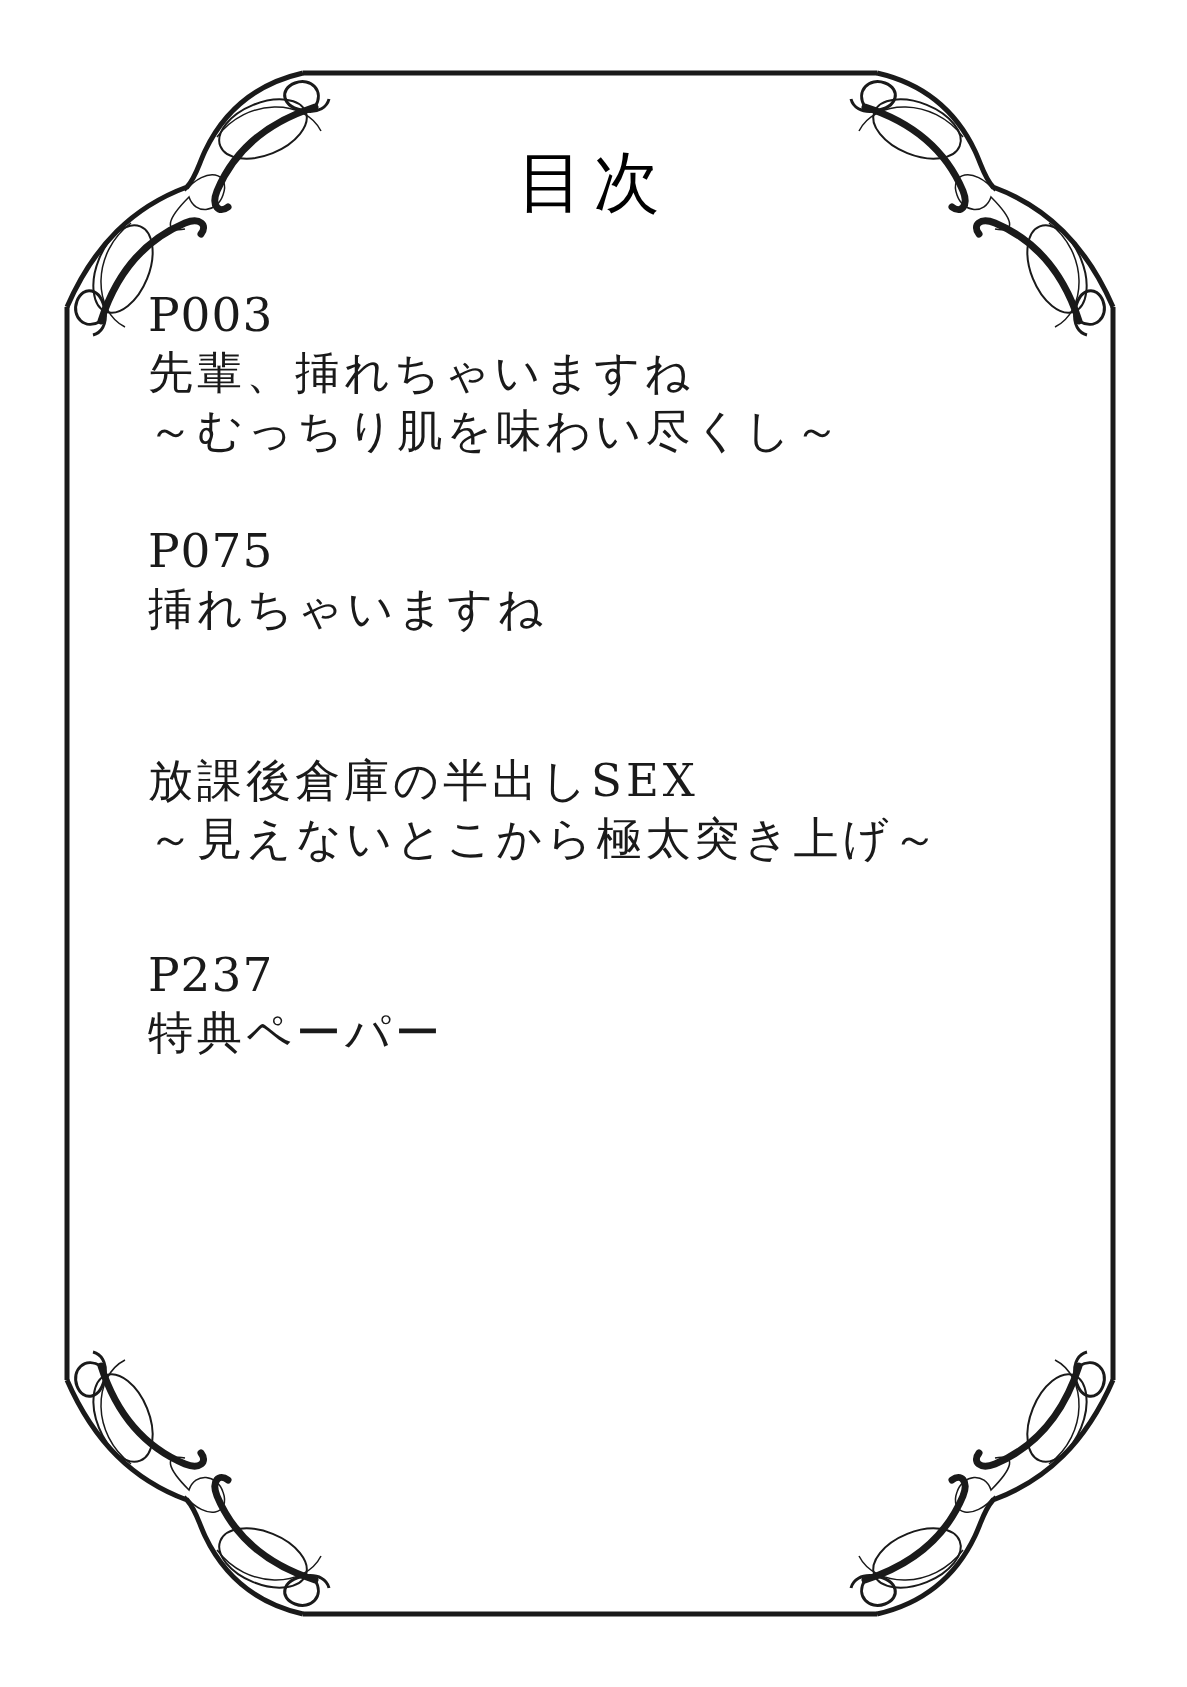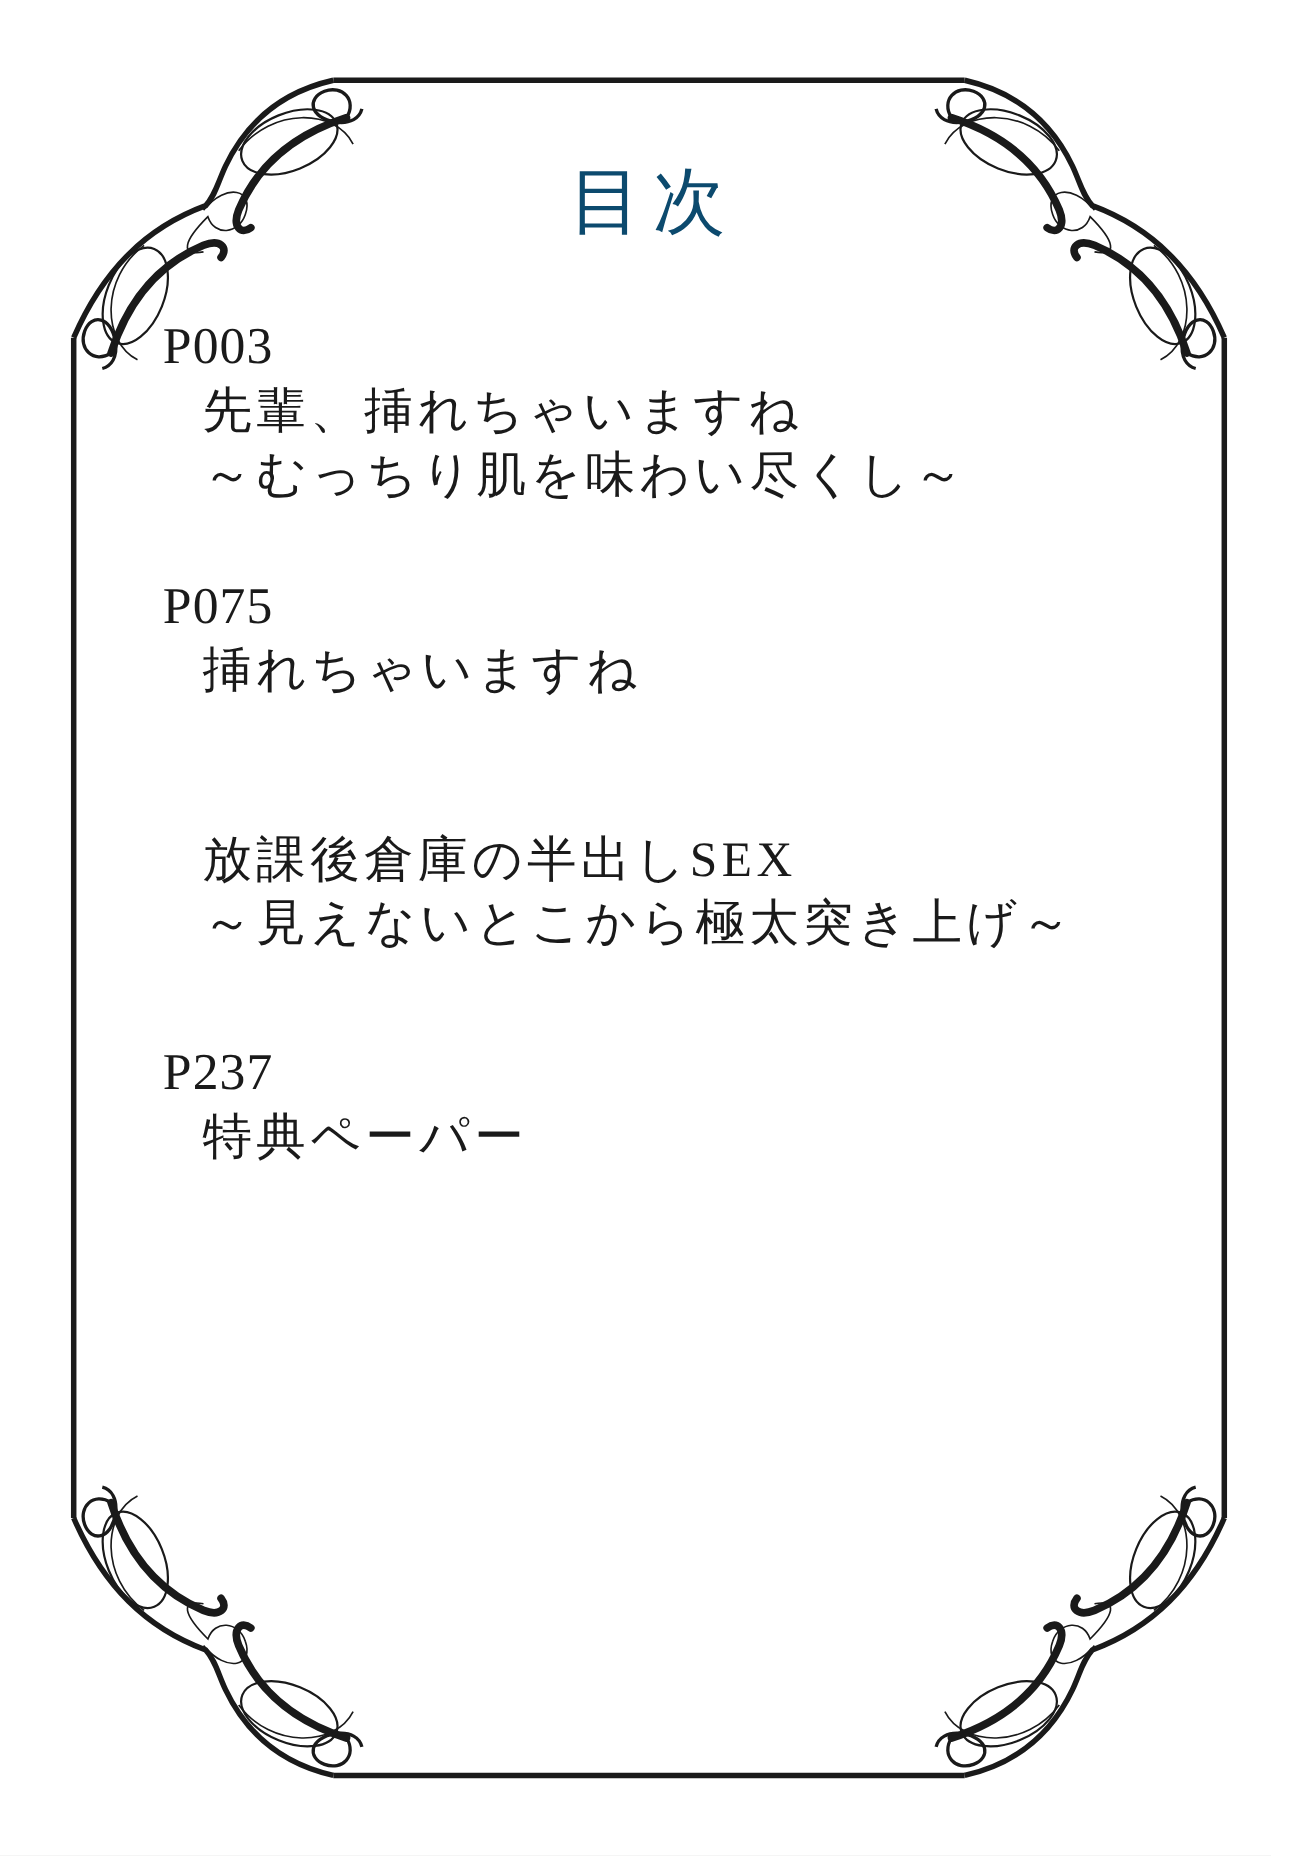--- a/index.html
+++ b/index.html
@@ -13,40 +13,39 @@
     overflow:hidden;
   }
   .frame-svg{position:absolute;left:0;top:0;width:1187px;height:1687px;}
   .page-title{
     position:absolute;
     left:0;right:0;top:138px;
     text-align:center;
     font-size:66px;
     letter-spacing:10px;
     font-weight:500;
-    color:#0c4a6e;
+    color:#000000;
   }
   .toc{
     position:absolute;
     left:148px;
     top:286px;
     right:90px;
   }
-  .toc-entry{display:block;font-family:Liberation Serif, serif;}
+  .toc-entry{display:block;}
   .toc-page{
     font-size:47px;
     line-height:58px;
     letter-spacing:1px;
   }
   .toc-line{
     font-size:45px;
     line-height:58px;
     letter-spacing:4px;
     white-space:nowrap;
-    margin-left:36px;
   }
   .gap-s{margin-bottom:62px;}
   .gap-l{margin-bottom:114px;}
   .gap-m1{margin-bottom:88px;}
   .gap-m2{margin-bottom:78px;}
 </style>
 </head>
 <body>
 
 <div class="page">

